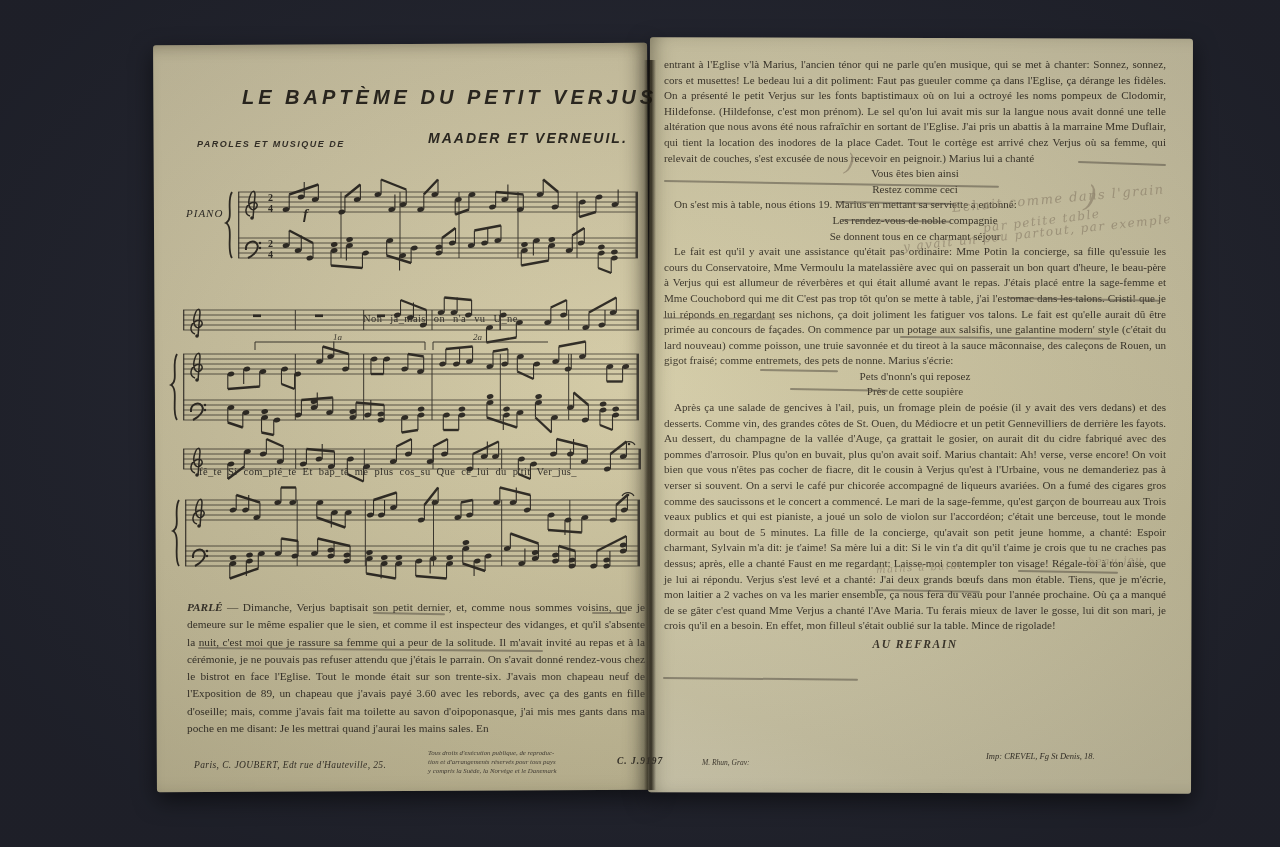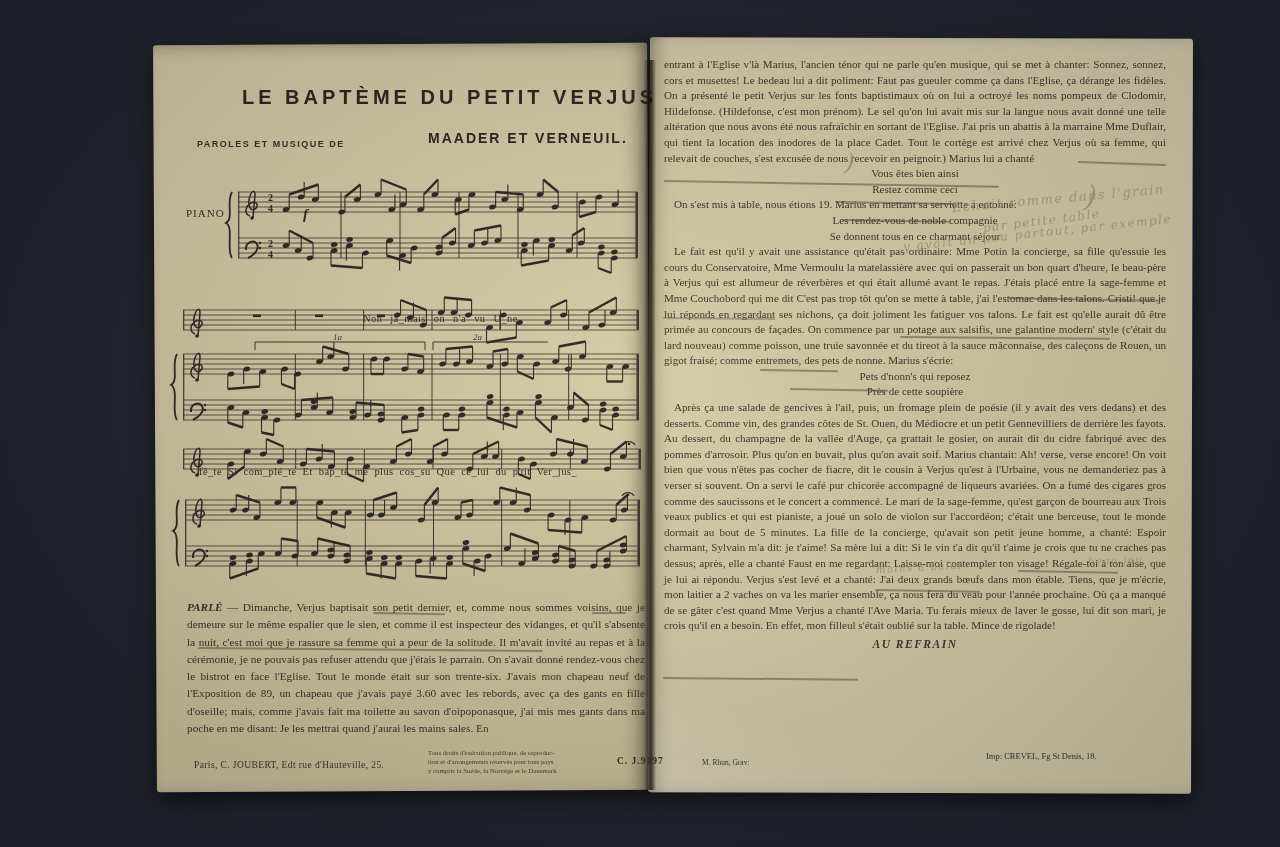--- a/index.html
+++ b/index.html
@@ -9,21 +9,21 @@
      background:radial-gradient(ellipse at 50% 45%, rgba(255,255,255,.02), rgba(0,0,0,.18) 85%);pointer-events:none;}
   .page{position:absolute;border-radius:3px;box-shadow:0 8px 22px rgba(0,0,0,.55);}
   #page-left{left:155px;top:44px;width:494px;height:747px;transform:rotate(-.3deg);
      background:linear-gradient(160deg,#d9d0ae 0%,#d4cba6 55%,#cec59f 100%);
      box-shadow:0 8px 22px rgba(0,0,0,.55), inset -14px 0 22px -12px rgba(40,35,20,.55), inset 0 10px 18px -12px rgba(60,50,30,.4);}
   #page-right{left:649px;top:38px;width:543px;height:755px;transform:rotate(.15deg);
      background:linear-gradient(200deg,#dbd3b2 0%,#d4cca7 50%,#d8d1b0 88%,#e0dabd 100%);
      box-shadow:0 8px 22px rgba(0,0,0,.55), inset 12px 0 20px -10px rgba(40,35,20,.5);}
   #fold{position:absolute;left:644px;top:60px;width:12px;height:730px;
      background:linear-gradient(90deg,rgba(20,16,8,0) 0%,rgba(20,16,8,.65) 45%,rgba(20,16,8,.75) 60%,rgba(20,16,8,0) 100%);z-index:5;}
-  .tl{position:absolute;white-space:nowrap;}
+  .tl{position:absolute;white-space:nowrap;font-style:italic;}
   #title{left:242px;top:86px;width:404px;text-align:center;
      font-family:"Liberation Sans","DejaVu Sans",sans-serif;font-weight:bold;
      font-size:20px;letter-spacing:4px;color:#2c2820;}
   #credit-left{left:197px;top:139px;font-family:"Liberation Sans",sans-serif;font-size:9px;
      letter-spacing:1.5px;color:#38332a;font-weight:bold;}
   #credit-right{left:428px;top:130px;font-family:"Liberation Sans",sans-serif;font-size:14px;
      letter-spacing:2px;color:#2c2820;font-weight:bold;}
   #piano-label{left:186px;top:207px;font-size:11px;letter-spacing:1px;color:#33302a;}
   #dyn-f{left:303px;top:206px;font-size:15px;font-style:italic;font-weight:bold;color:#2f2b24;}
   .lyric{position:absolute;font-size:10.5px;color:#33302a;letter-spacing:.4px;word-spacing:5px;white-space:nowrap;}

